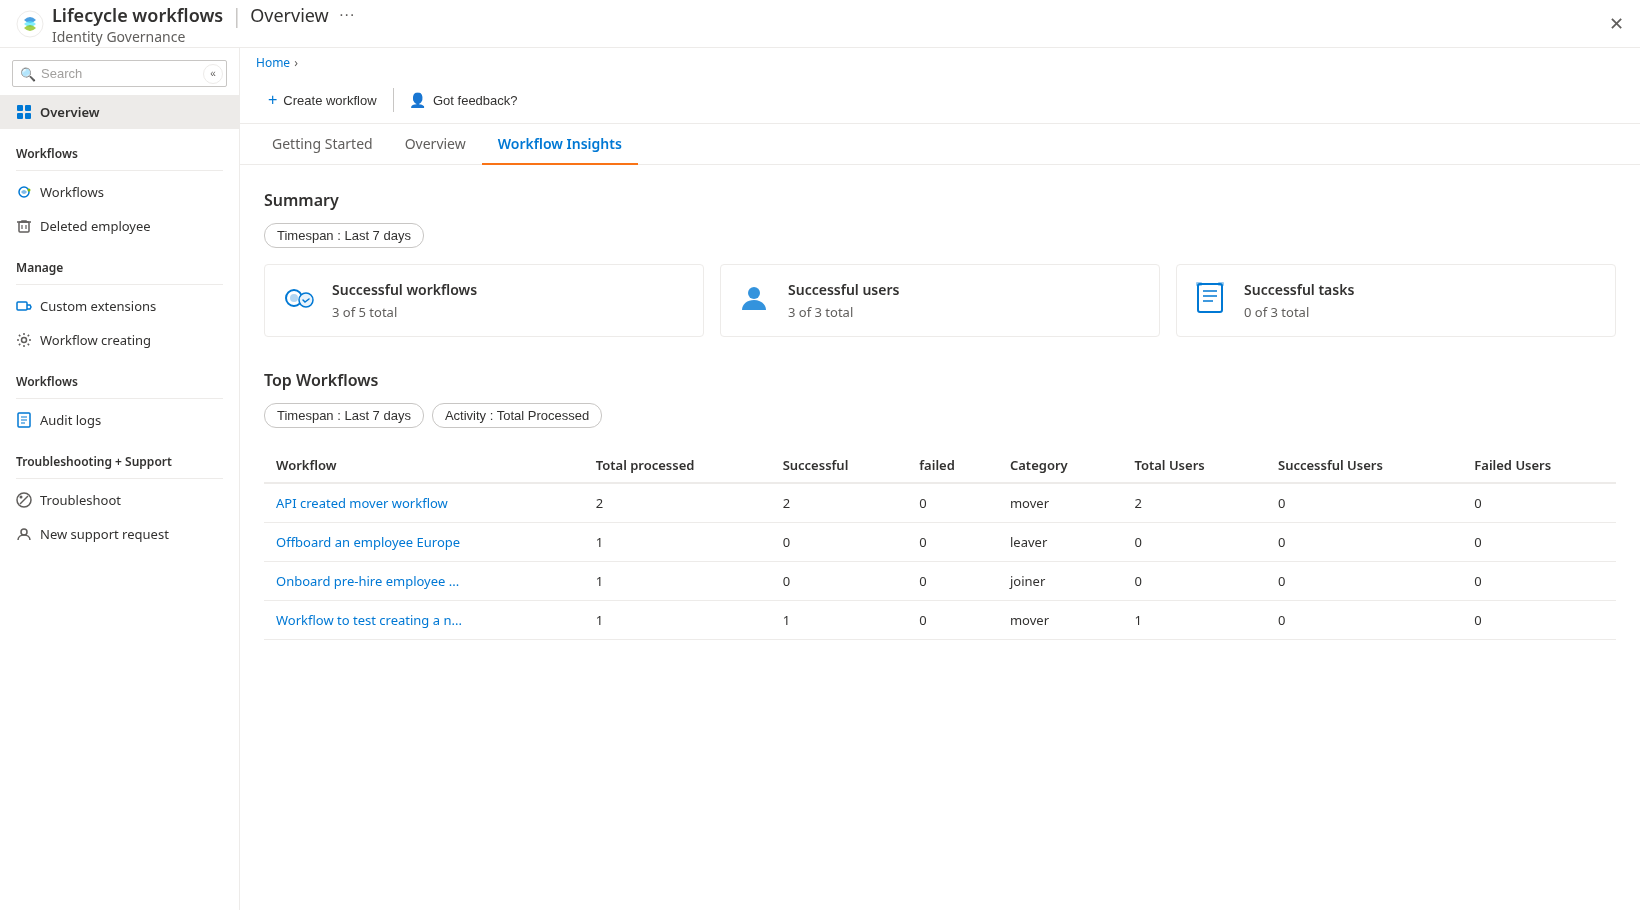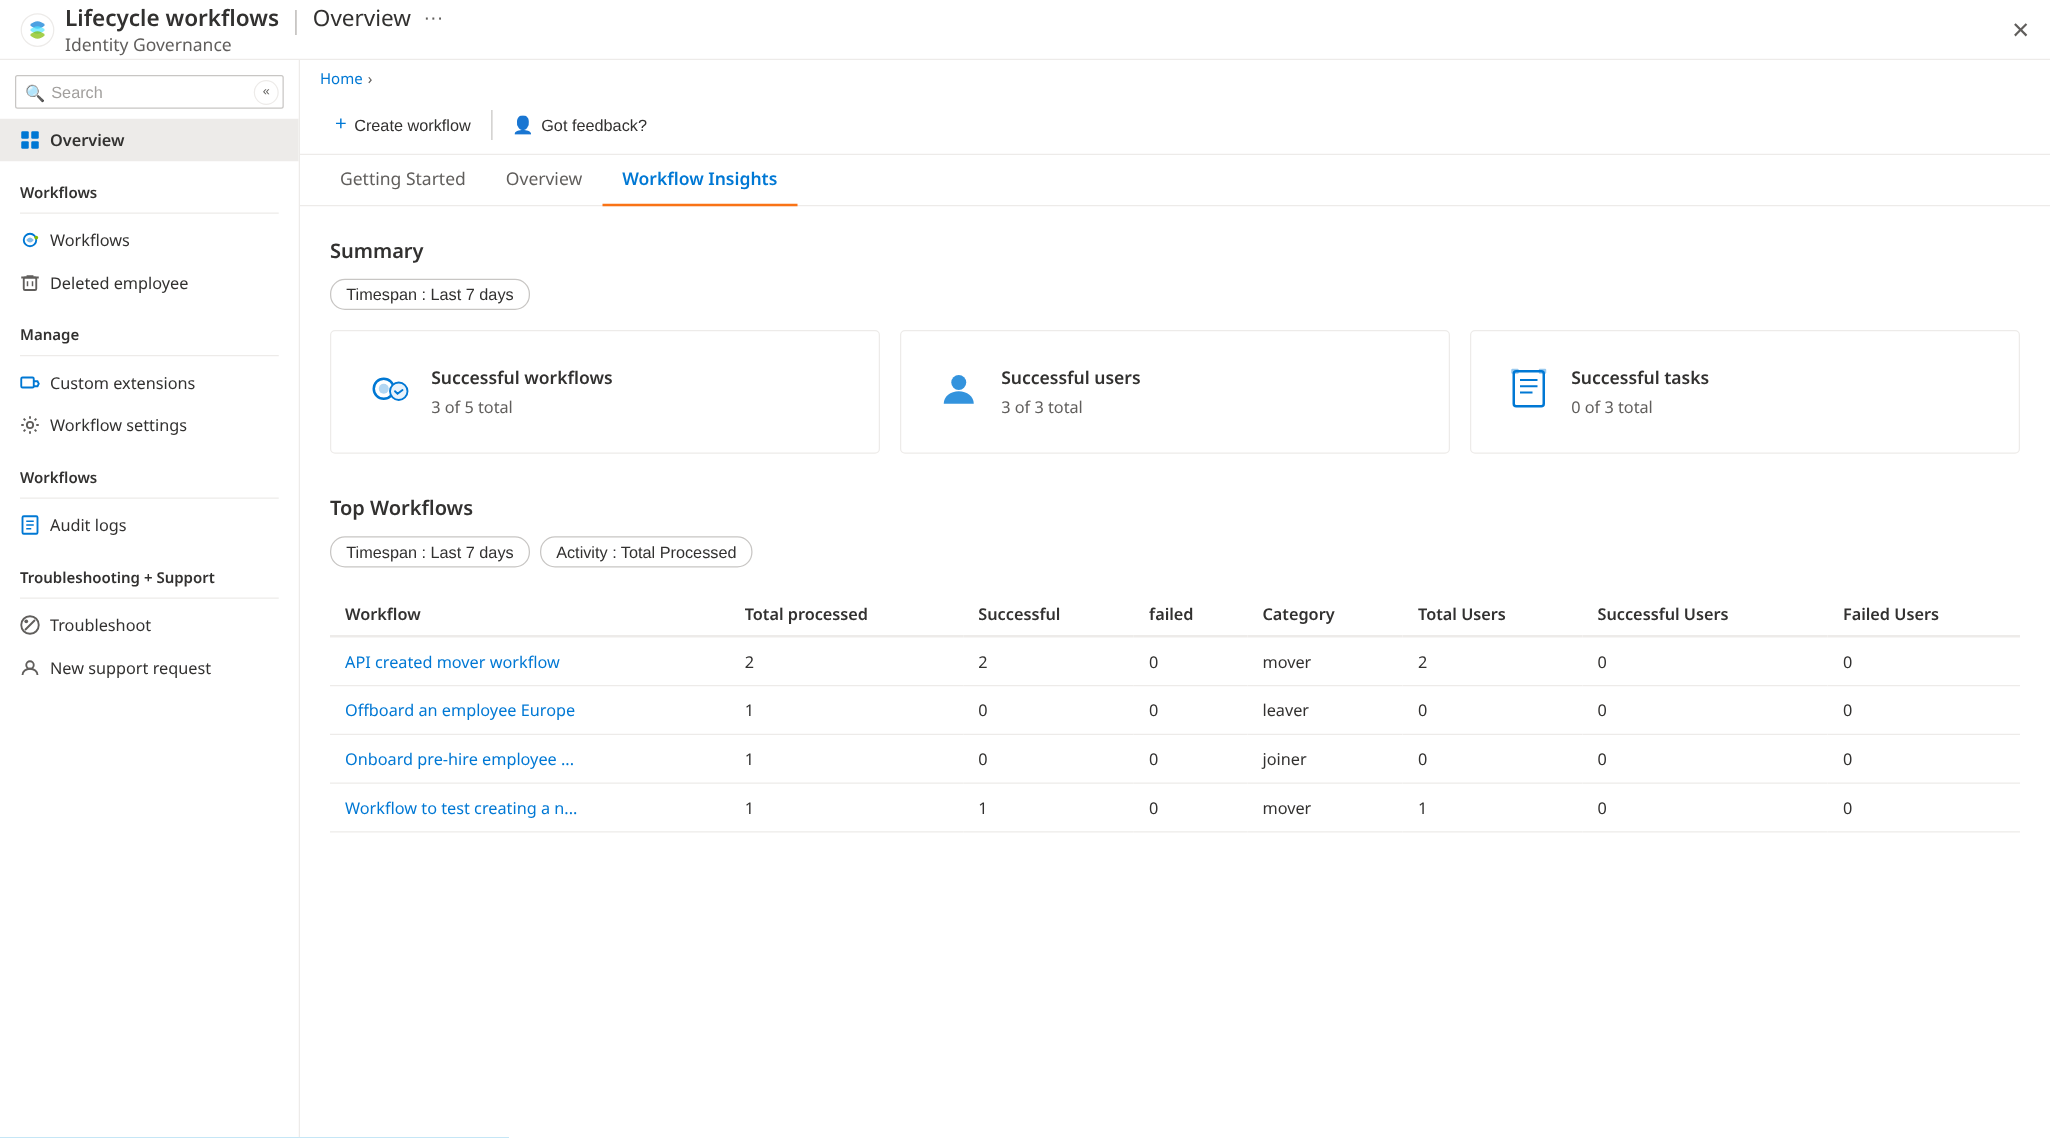--- a/index.html
+++ b/index.html
@@ -1,18 +1,18 @@
 <!DOCTYPE html>
 <html><head>
   <meta charset="utf-8">
   <style>
     * { box-sizing: border-box; margin: 0; padding: 0; }
     body { font-family: 'Segoe UI', system-ui, sans-serif; font-size: 13px; color: #323130; background: #f3f2f1; }
 
-    .app-shell { display: flex; flex-direction: column; width: 1640px; height: 910px; background: #0ea5e9; }
+    .app-shell { display: flex; flex-direction: column; width: 1640px; height: 910px; background: #be185d; }
 
     
     .top-bar { height: 48px; background: #fff; border-bottom: 1px solid #edebe9; display: flex; align-items: center; padding: 0 16px; gap: 8px; }
 
     
     .body-layout { display: flex; flex: 1; overflow: hidden; }
 
     
     .sidebar { width: 240px; min-width: 240px; background: #fff; border-right: 1px solid #edebe9; display: flex; flex-direction: column; padding-top: 4px; overflow-y: auto; }
     .sidebar-search { margin: 8px 12px; position: relative; }
@@ -42,21 +42,21 @@
 
     
     .content-area { padding: 24px 24px; }
 
     .section-title { font-size: 16px; font-weight: 600; color: #323130; margin-bottom: 12px; }
 
     .timespan-badge { display: inline-flex; align-items: center; padding: 4px 12px; border: 1px solid #c8c6c4; border-radius: 12px; font-size: 13px; color: #323130; cursor: pointer; margin-bottom: 16px; background: #fff; }
 
     
     .summary-cards { display: flex; gap: 16px; margin-bottom: 32px; }
-    .summary-card { flex: 1; border: 1px solid #edebe9; border-radius: 4px; padding: 28px; display: flex; align-items: flex-start; gap: 16px; background: #fff; }
+    .summary-card { flex: 1; border: 1px solid #edebe9; border-radius: 4px; padding: 15px; display: flex; align-items: flex-start; gap: 16px; background: #fff; }
     .summary-card-icon { width: 36px; height: 36px; display: flex; align-items: center; justify-content: center; flex-shrink: 0; }
     .summary-card-text h3 { font-size: 14px; font-weight: 600; color: #323130; margin-bottom: 4px; }
     .summary-card-text p { font-size: 13px; color: #605e5c; }
     .filter-badges { display: flex; gap: 8px; margin-bottom: 20px; }
     .filter-badge { display: inline-flex; align-items: center; padding: 4px 12px; border: 1px solid #c8c6c4; border-radius: 12px; font-size: 13px; color: #323130; cursor: pointer; background: #fff; }
 
     
     .data-table { width: 100%; border-collapse: collapse; }
     .data-table th { text-align: left; padding: 8px 12px; font-size: 13px; font-weight: 600; color: #323130; border-bottom: 2px solid #edebe9; }
     .data-table td { padding: 10px 12px; font-size: 13px; color: #323130; border-bottom: 1px solid #edebe9; }
@@ -150,21 +150,21 @@
         <span>Custom extensions</span>
       </div>
 
       <div class="sidebar-nav-item">
         <span class="nav-icon">
           <svg width="16" height="16" viewBox="0 0 16 16" fill="none">
             <circle cx="8" cy="8" r="2.5" stroke="#605e5c" stroke-width="1.5" fill="none"></circle>
             <path d="M8 1v2M8 13v2M1 8h2M13 8h2M2.9 2.9l1.4 1.4M11.7 11.7l1.4 1.4M2.9 13.1l1.4-1.4M11.7 4.3l1.4-1.4" stroke="#605e5c" stroke-width="1.5"></path>
           </svg>
         </span>
-        <span>Workflow settings</span>
+        <span>Workflow creating</span>
       </div>
 
       <div class="sidebar-section-label">Workflows</div>
       <hr class="sidebar-divider">
 
       <div class="sidebar-nav-item">
         <span class="nav-icon">
           <svg width="16" height="16" viewBox="0 0 16 16" fill="none">
             <rect x="2" y="1" width="12" height="14" rx="1" stroke="#0078d4" stroke-width="1.5" fill="none"></rect>
             <path d="M5 5h6M5 8h6M5 11h4" stroke="#0078d4" stroke-width="1.2"></path>

